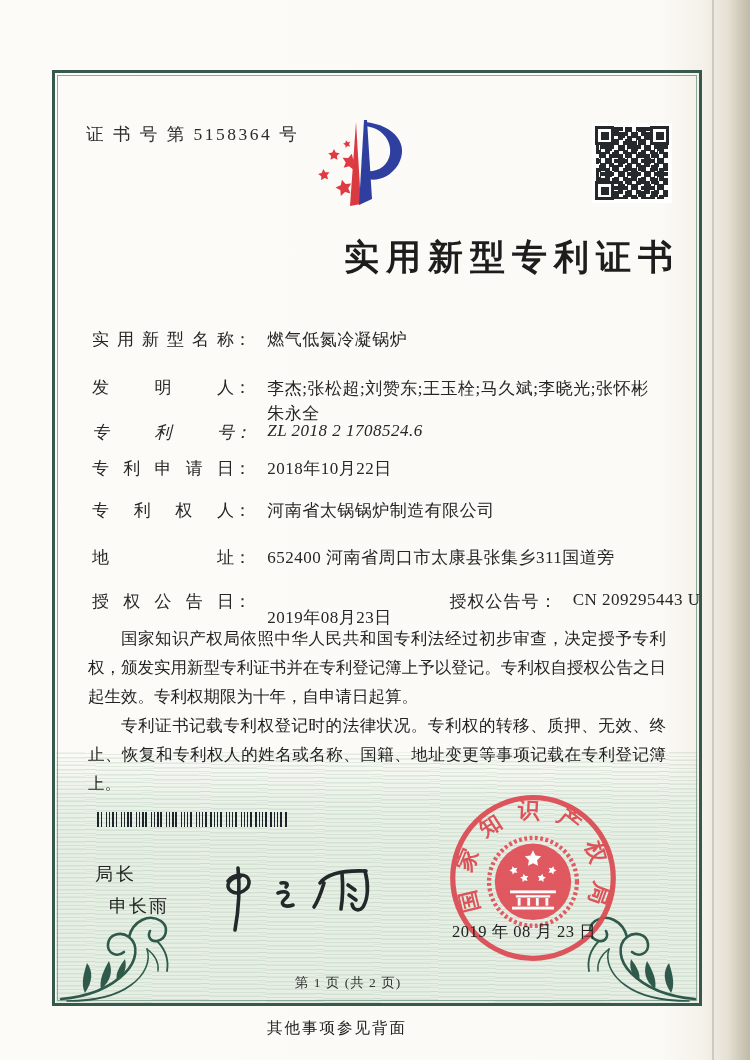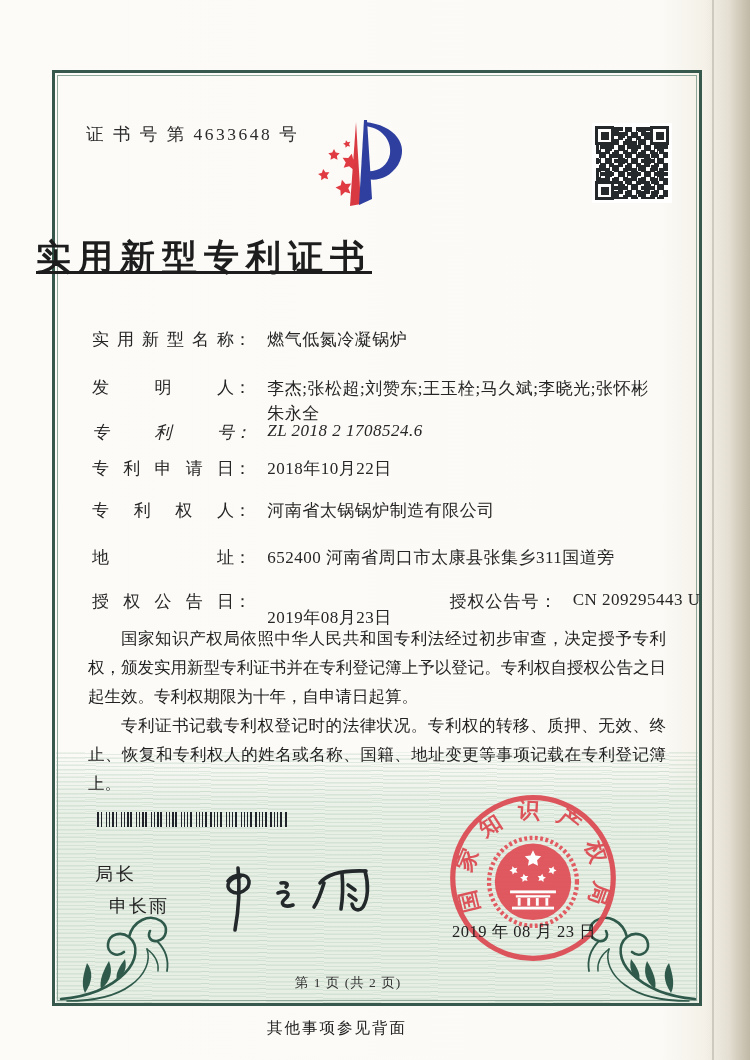--- a/index.html
+++ b/index.html
@@ -33,22 +33,22 @@
   .qr{position:absolute;left:592px;top:123px;width:76px;height:76px;background:#fff;padding:2px;z-index:5;}
   .qr .px{position:absolute;inset:4px;
       background:
         repeating-conic-gradient(#26292b 0% 25%, rgba(0,0,0,0) 0% 50%) 0px 0px / 9px 9px,
         repeating-conic-gradient(#26292b 0% 25%, rgba(0,0,0,0) 0% 50%) 3px 5px / 13px 13px,
         #fff;}
   .qr .f{position:absolute;width:13px;height:13px;border:3.5px solid #26292b;background:#fff;}
   .qr .f::after{content:'';position:absolute;inset:2.5px;background:#26292b;}
   .qr .f.tl{left:3px;top:3px;} .qr .f.tr{right:3px;top:3px;} .qr .f.bl{left:3px;bottom:3px;}
 
-  .title{position:absolute;left:52px;top:234px;width:644px;text-align:left;transform:translateX(-16px);
-      font-size:35px;font-weight:bold;letter-spacing:7px;color:#1d1d1d;z-index:5;text-decoration:underline;}
+  .title{position:absolute;left:52px;top:234px;width:644px;text-align:right;transform:translateX(-16px);
+      font-size:35px;font-weight:bold;letter-spacing:7px;color:#1d1d1d;z-index:5;}
 
   .fields{position:absolute;left:92px;top:0;z-index:5;font-size:17px;color:#262626;}
   .frow{position:absolute;left:0;white-space:nowrap;}
   .flabel{display:inline-block;width:142px;text-align:justify;text-align-last:justify;vertical-align:top;}
   .colon{display:inline-block;vertical-align:top;}
   .fvalue{display:inline-block;margin-left:12px;vertical-align:top;letter-spacing:.5px;}
   .fvalue .ln{line-height:25px;}
   .flabel2{display:inline-block;margin-left:26px;letter-spacing:1px;vertical-align:top;}
   .r-name{top:328px;} .r-inv{top:376px;} .r-pno{top:421px;font-style:italic;} .r-fdate{top:457px;}
   .r-patee{top:499px;} .r-addr{top:546px;} .r-grant{top:590px;}
@@ -105,21 +105,21 @@
     </g>
     <g fill="#2f5a4b" stroke="none">
       <path d="M28,96 C36,84 36,74 30,66 C26,78 24,88 28,96 Z"></path>
       <path d="M44,92 C54,84 56,74 52,64 C46,74 42,84 44,92 Z"></path>
       <path d="M60,84 C68,78 70,70 68,62 C62,70 58,77 60,84 Z"></path>
     </g>
   </svg>
 
   <div class="frame"></div>
 
-  <div class="cert-no">证 书 号 第 4633648 号</div>
+  <div class="cert-no">证 书 号 第 5158364 号</div>
 
   <svg class="logo" width="100" height="98" viewBox="0 0 100 98">
     <defs>
       <path id="st" d="M0,-1 L0.294,-0.405 L0.951,-0.309 L0.476,0.155 L0.588,0.809 L0,0.5 L-0.588,0.809 L-0.476,0.155 L-0.951,-0.309 L-0.294,-0.405 Z"></path>
     </defs>
     <path d="M36,90 L42,6 L47,88 Z" fill="#d93a42"></path>
     <path d="M50,4 L45,89 L58,83 L53,4 Z" fill="#2f3f9f"></path>
     <path d="M51,6 C81,9 96,29 84,49 C75,63 60,66 51,62 L51,55 C63,57 74,50 76,38 C78,24 67,11 50,10 Z" fill="#2f3f9f"></path>
     <use href="#st" transform="translate(33,28) scale(4) rotate(-15)" fill="#e03a42"></use>
     <use href="#st" transform="translate(20,39) scale(6)" fill="#e03a42"></use>

